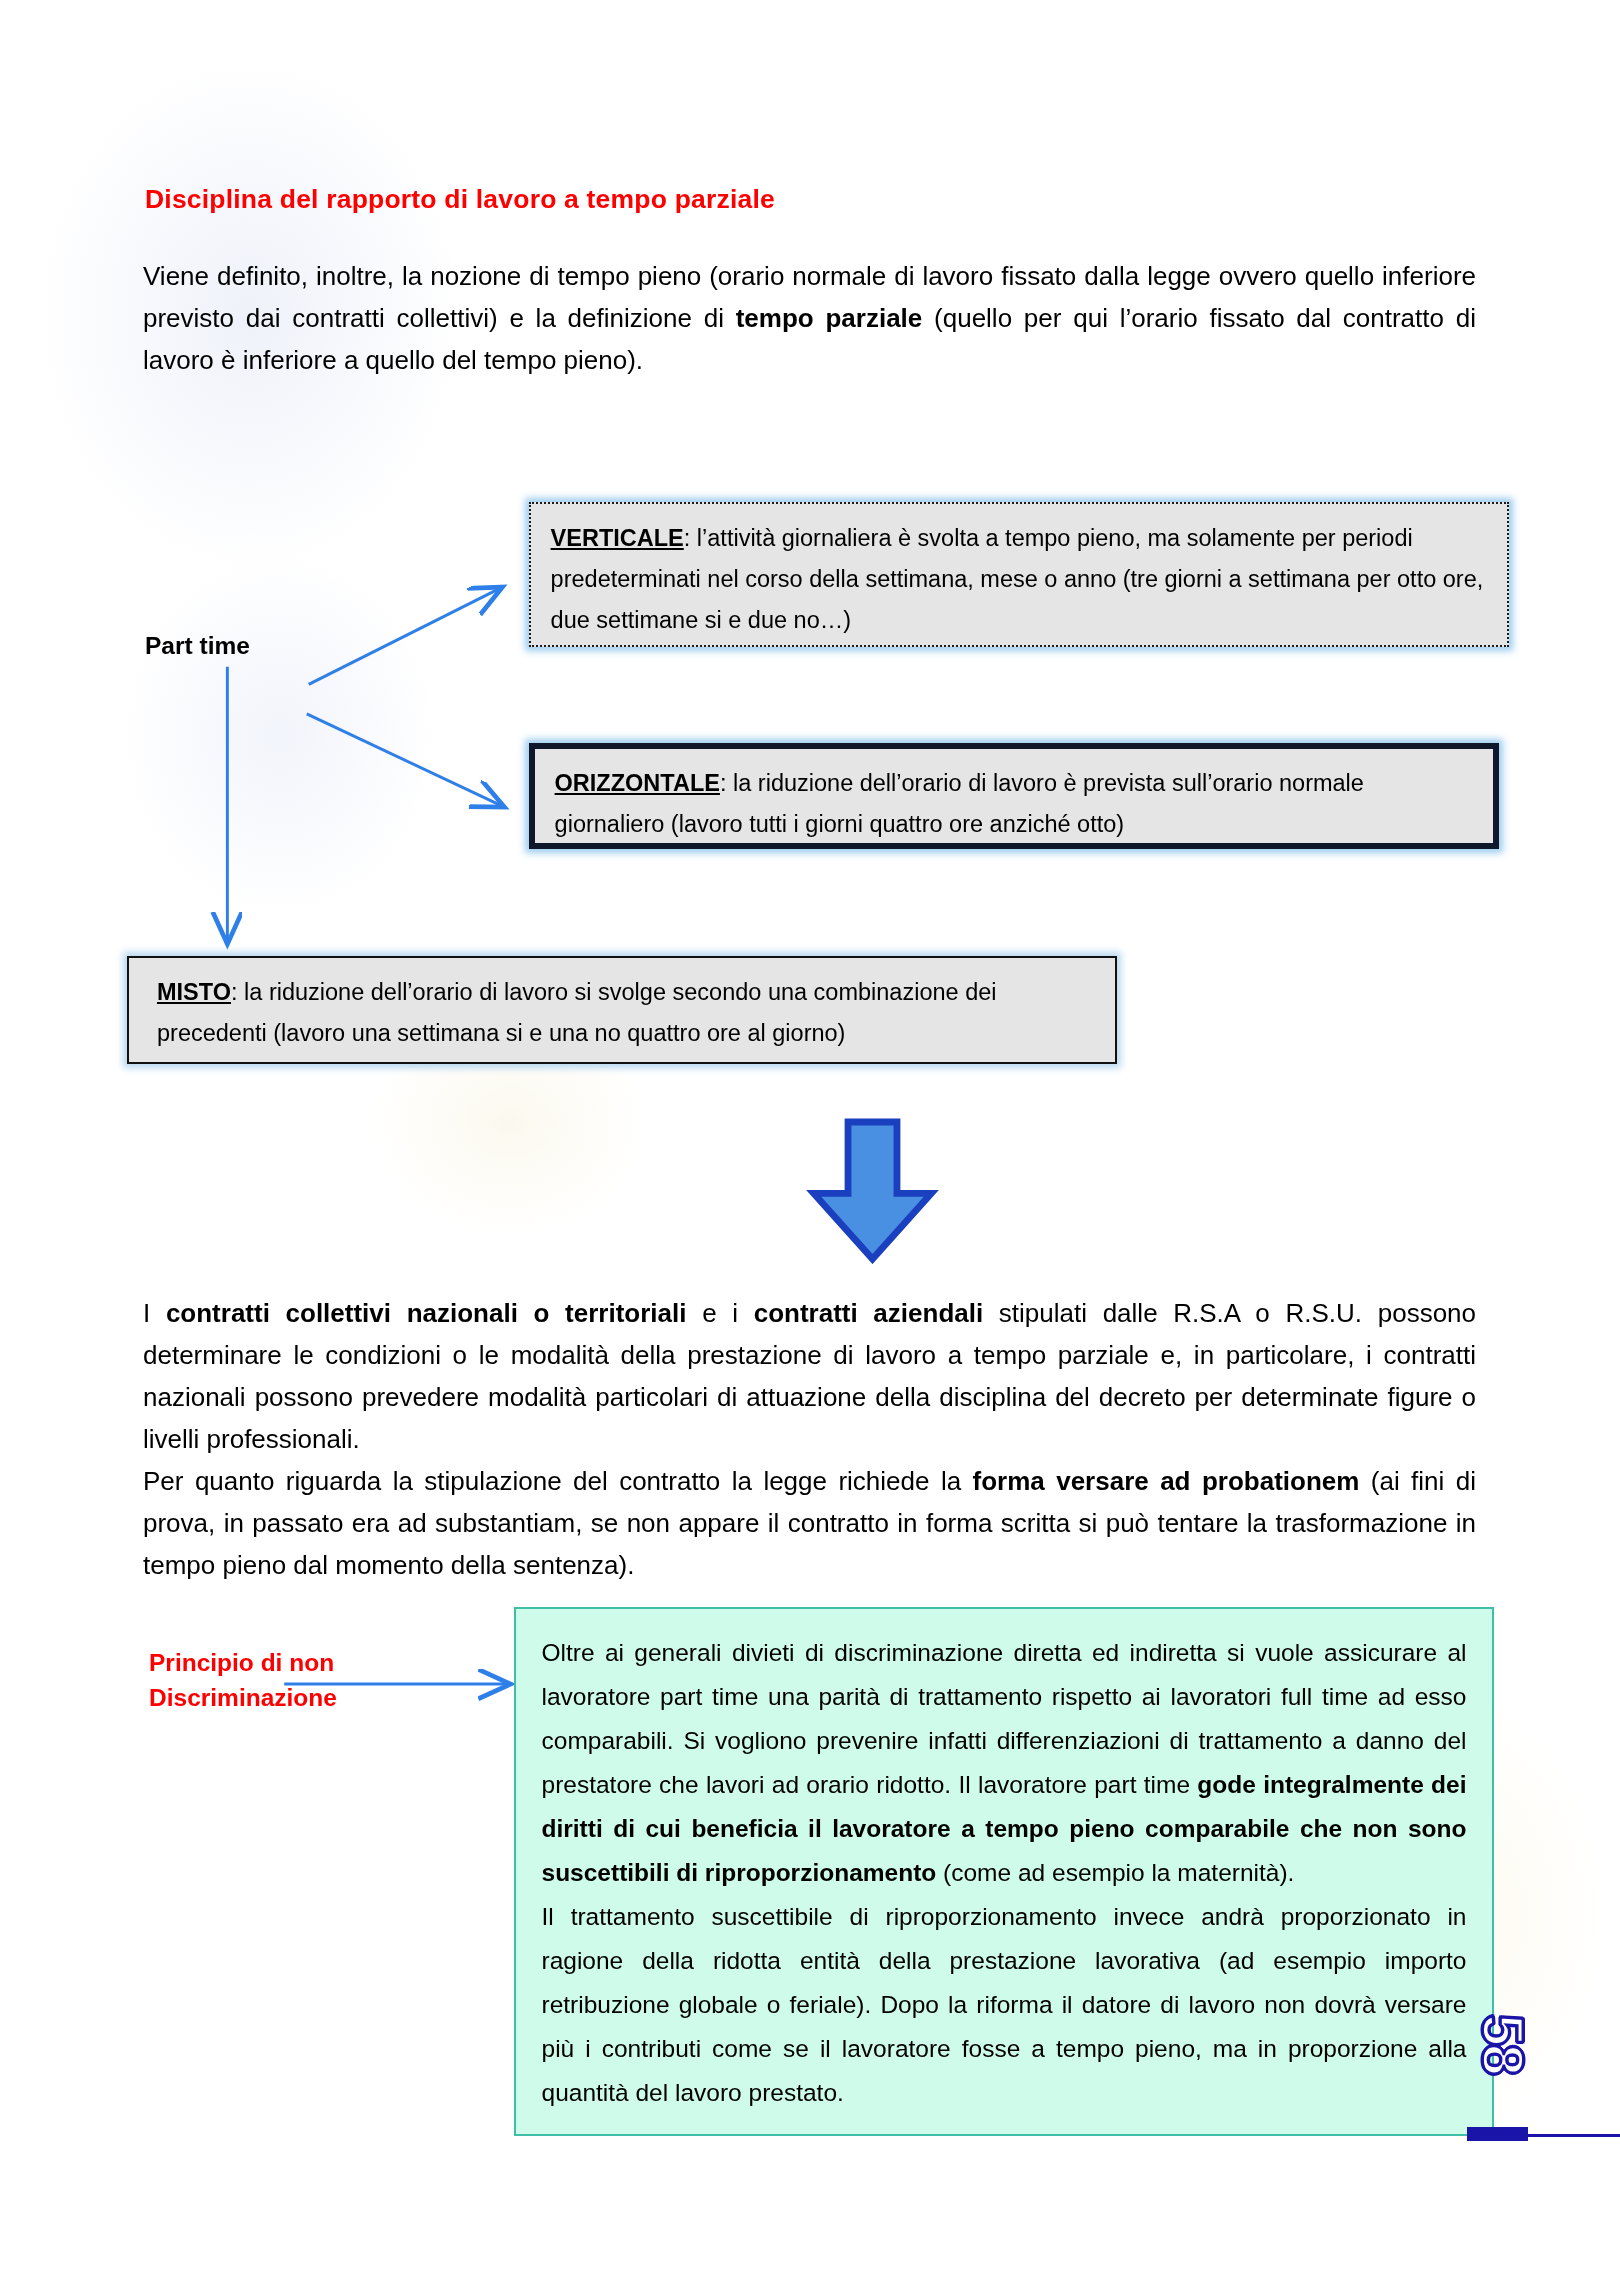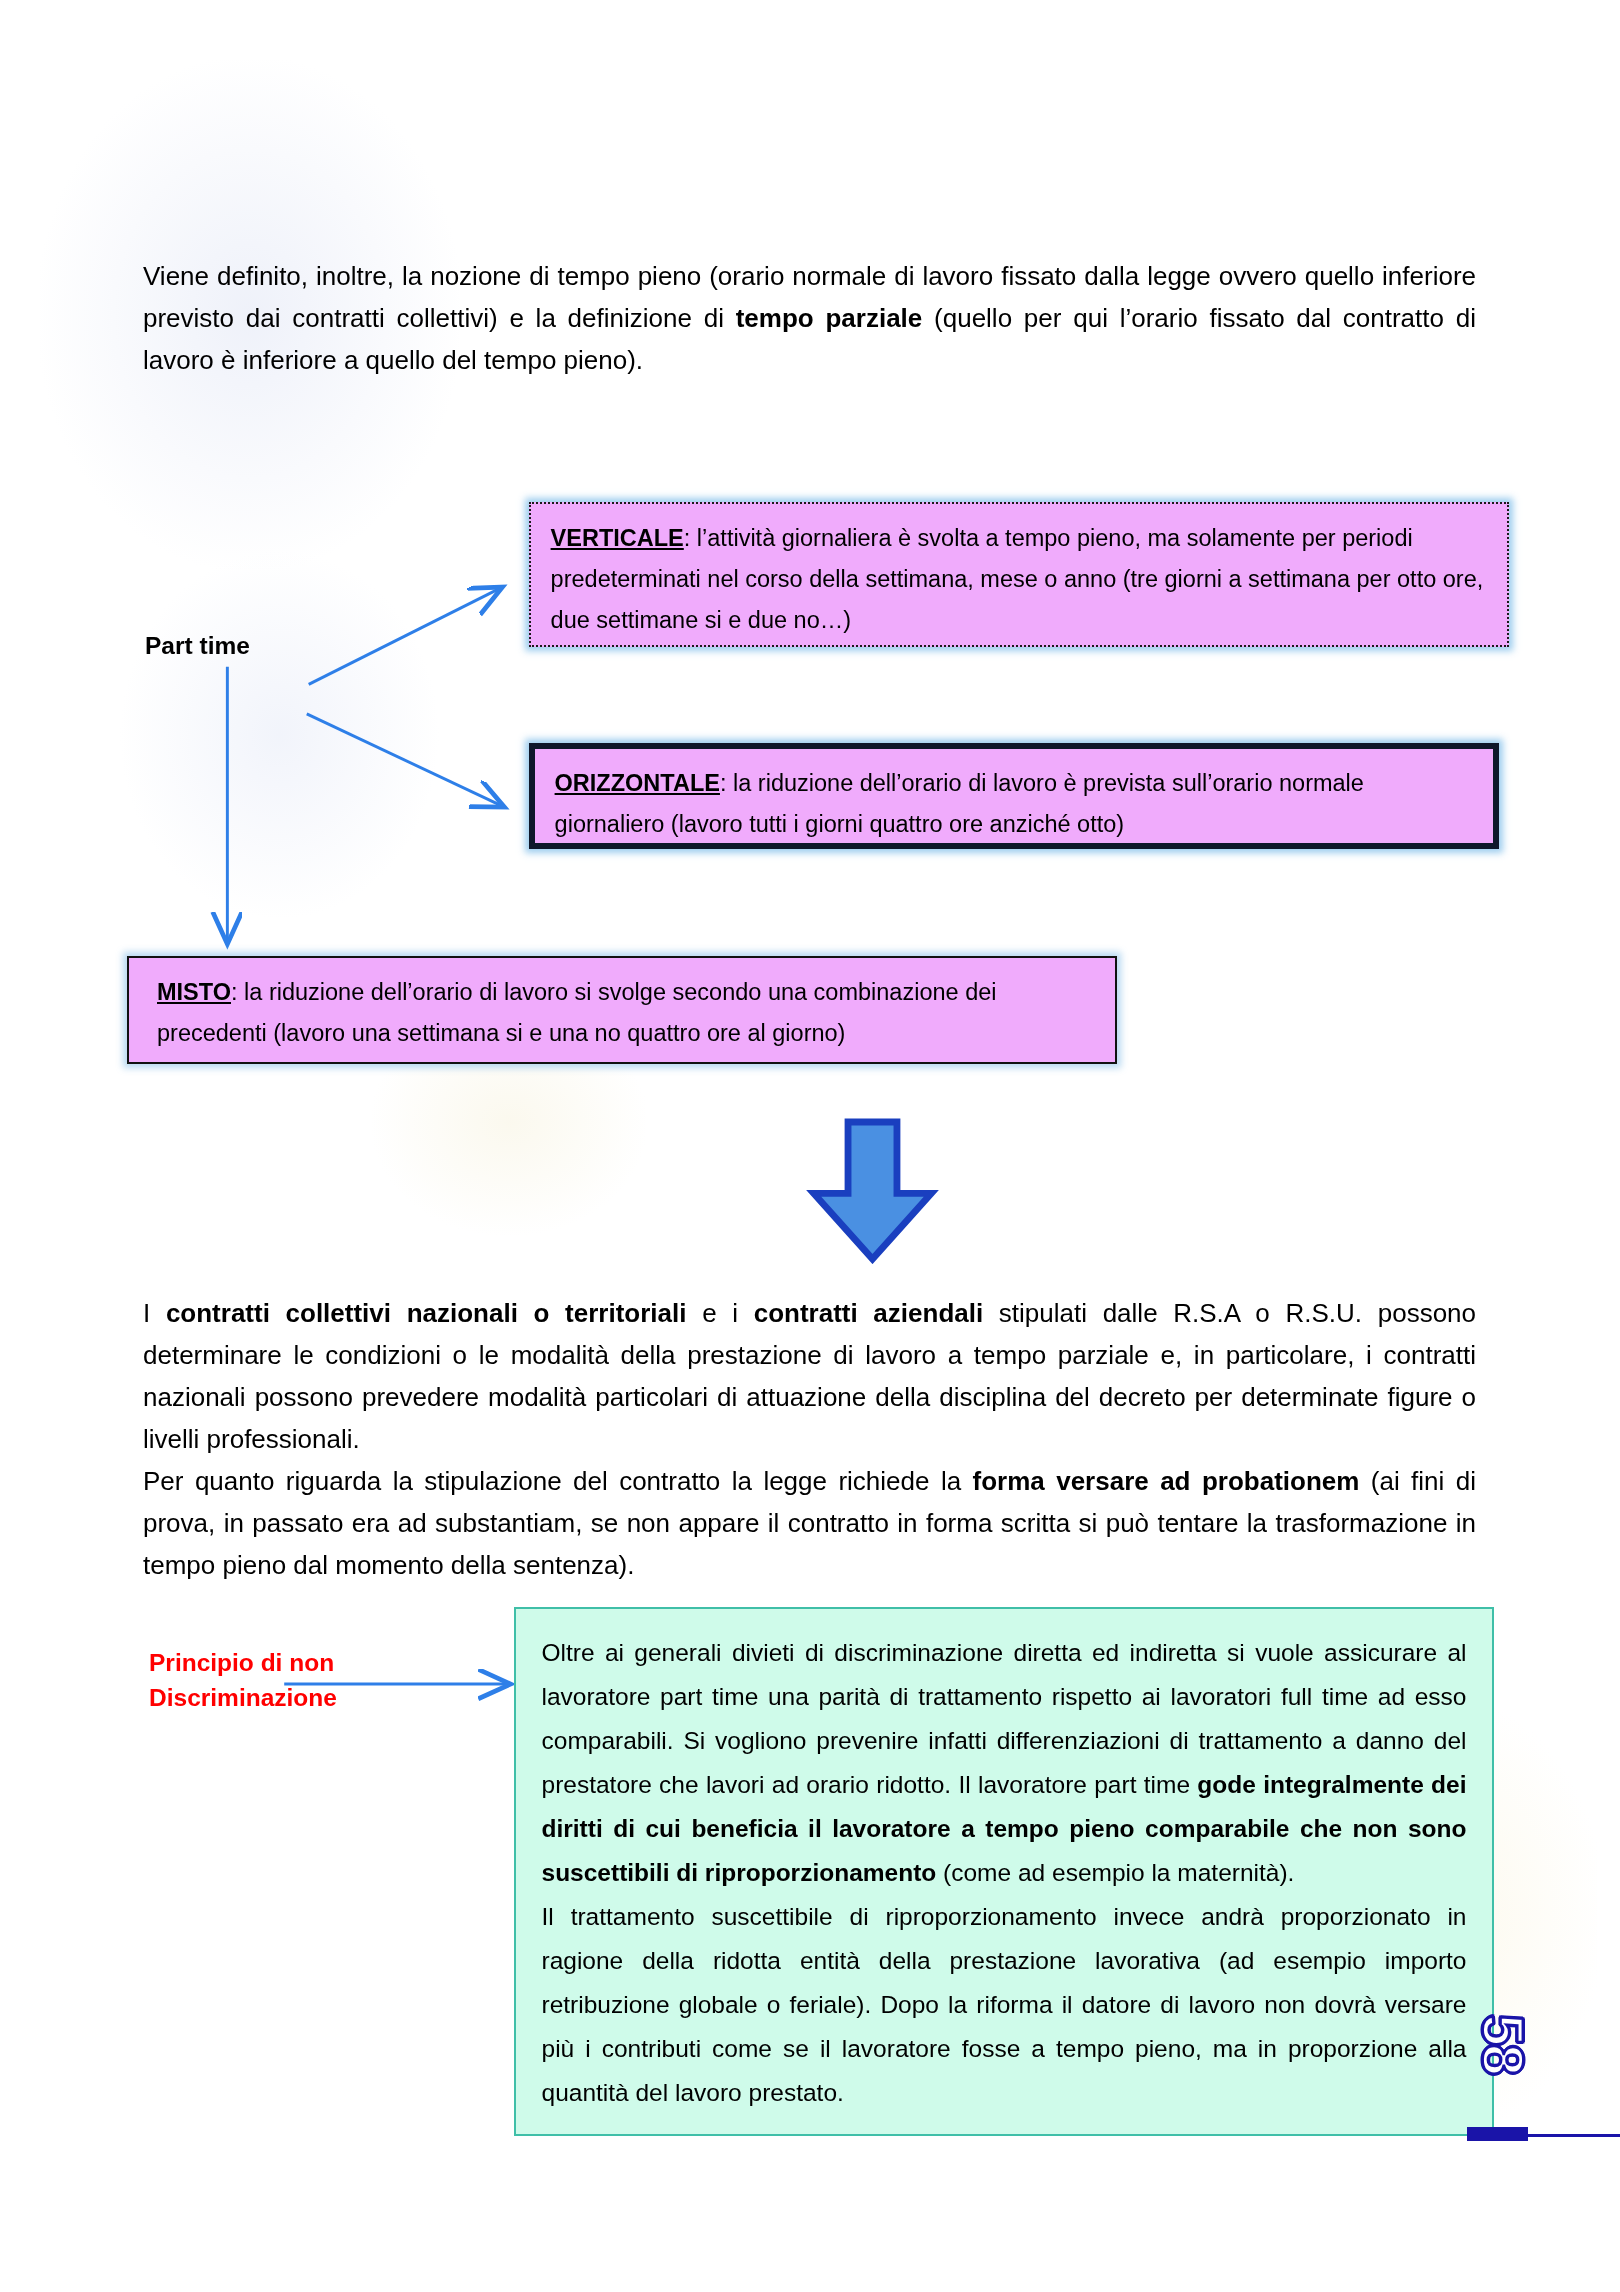--- a/index.html
+++ b/index.html
@@ -65,21 +65,21 @@
     font-size: 24.5px;
     font-weight: bold;
     color: #000000;
     white-space: nowrap;
   }
 
   
   .dbox {
     position: absolute;
     box-sizing: border-box;
-    background: #f0abfc;
+    background: #e5e5e5;
     color: #000000;
     font-size: 23.5px;
     line-height: 41px;
     padding: 13.7px 19.6px 15.7px 19.6px;
   }
   .dbox .term {
     font-weight: bold;
     text-decoration: underline;
   }
   .dbox-verticale {
@@ -187,20 +187,21 @@
 </head>
 <body>
 
 <div id="page">
 
   <div class="watermark wm1"></div>
   <div class="watermark wm2"></div>
   <div class="watermark wm4"></div>
   <div class="watermark wm3"></div>
 
+  <div class="heading">Disciplina del rapporto di lavoro a tempo parziale</div>
 
   <div class="body-block" id="para-1">
     <p><span>Viene definito, inoltre, la nozione di tempo pieno (orario normale di lavoro fissato dalla legge ovvero quello inferiore previsto dai contratti collettivi) e la definizione di </span><b>tempo parziale</b><span> (quello per qui l’orario fissato dal contratto di lavoro è inferiore a quello del tempo pieno).</span></p>
   </div>
 
   <div class="pt-label">Part time</div>
 
   <svg id="arrow-layer" viewBox="0 0 1653 2339" xmlns="http://www.w3.org/2000/svg">
     <defs>
       <marker id="ah" markerWidth="13" markerHeight="13" refX="10" refY="5" orient="auto" markerUnits="strokeWidth">

